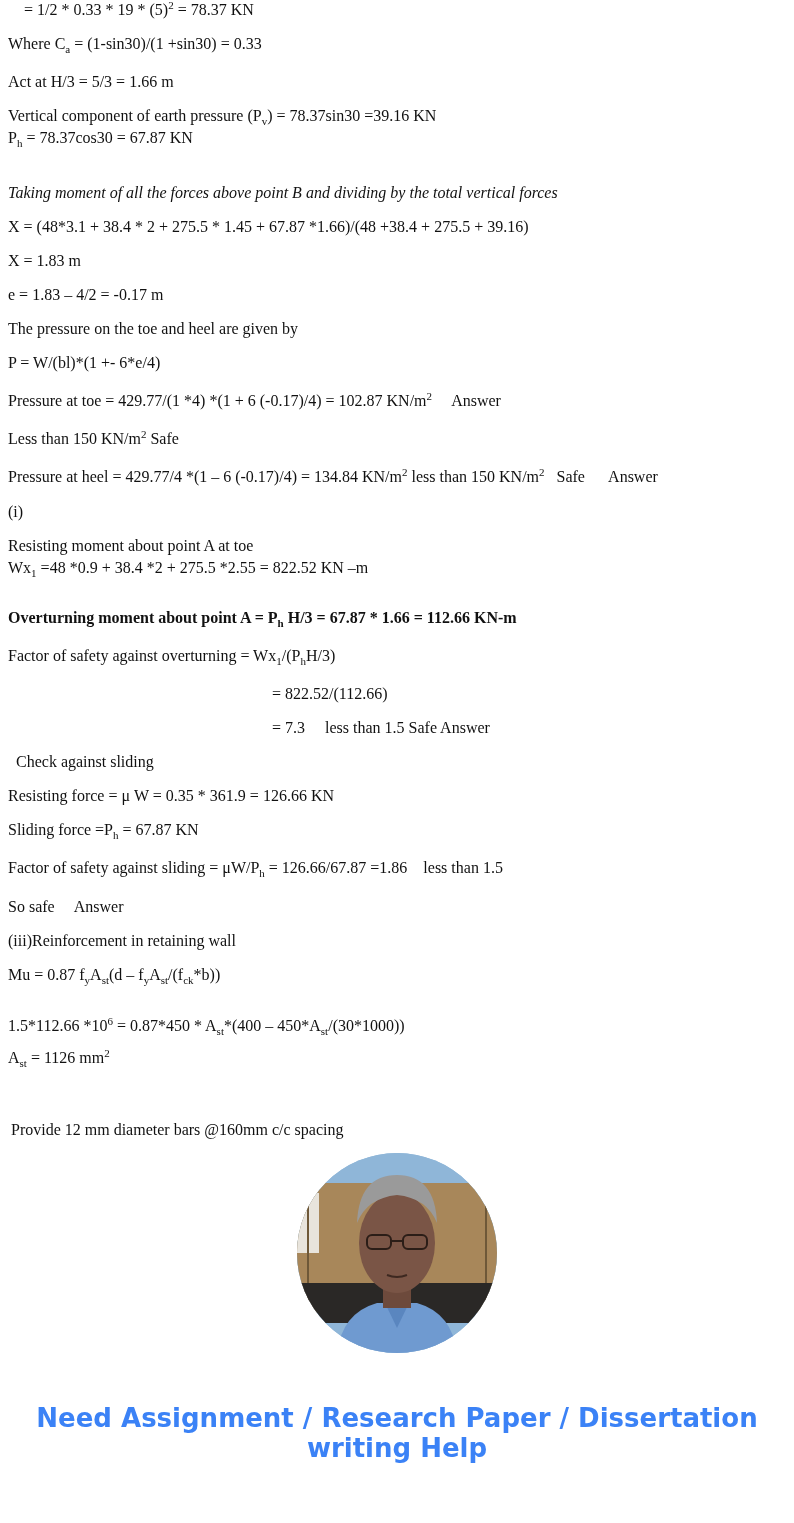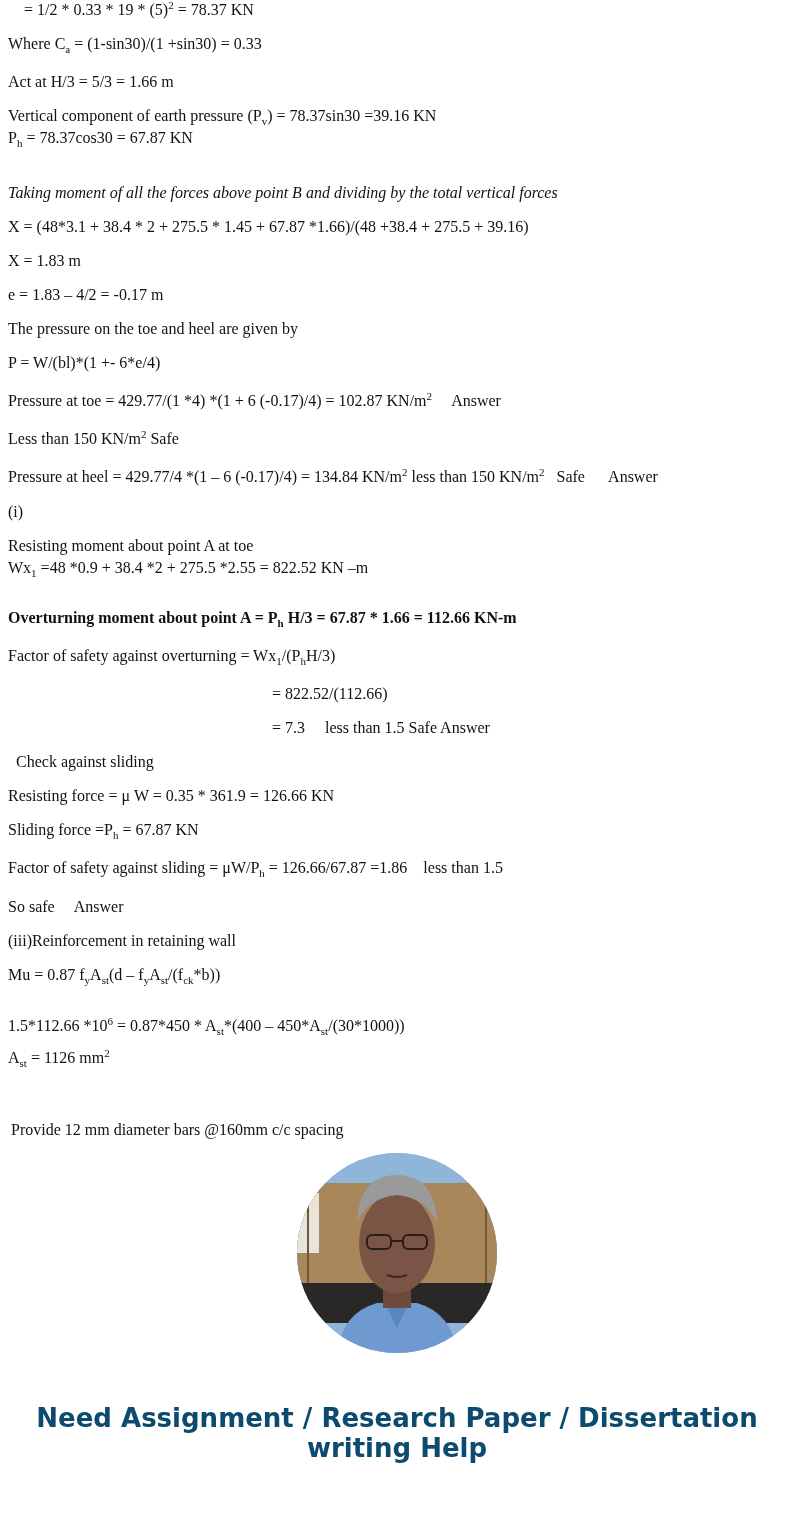--- a/index.html
+++ b/index.html
@@ -35,21 +35,21 @@
   .promo {
     position: absolute;
     left: 0;
     top: 1403px;
     width: 794px;
     text-align: center;
     font-family: "DejaVu Sans", sans-serif;
     font-weight: bold;
     font-size: 26px;
     line-height: 30px;
-    color: #0c4a6e;
+    color: #3b82f6;
   }
   .promo div { white-space: nowrap; }
 </style>
 </head>
 <body>
 
 <div class="doc" id="doc">
     <div class="line" style="top: 0px; left: 16px;"><span>= 1/2 * 0.33 * 19 * (5)</span><sup>2</sup><span> = 78.37 KN</span></div>
     <div class="line" style="top: 34px; left: 0px;"><span>Where C</span><sub>a</sub><span> = (1-sin30)/(1 +sin30) = 0.33</span></div>
     <div class="line" style="top: 72px; left: 0px;"><span>Act at H/3 = 5/3 = 1.66 m</span></div>

